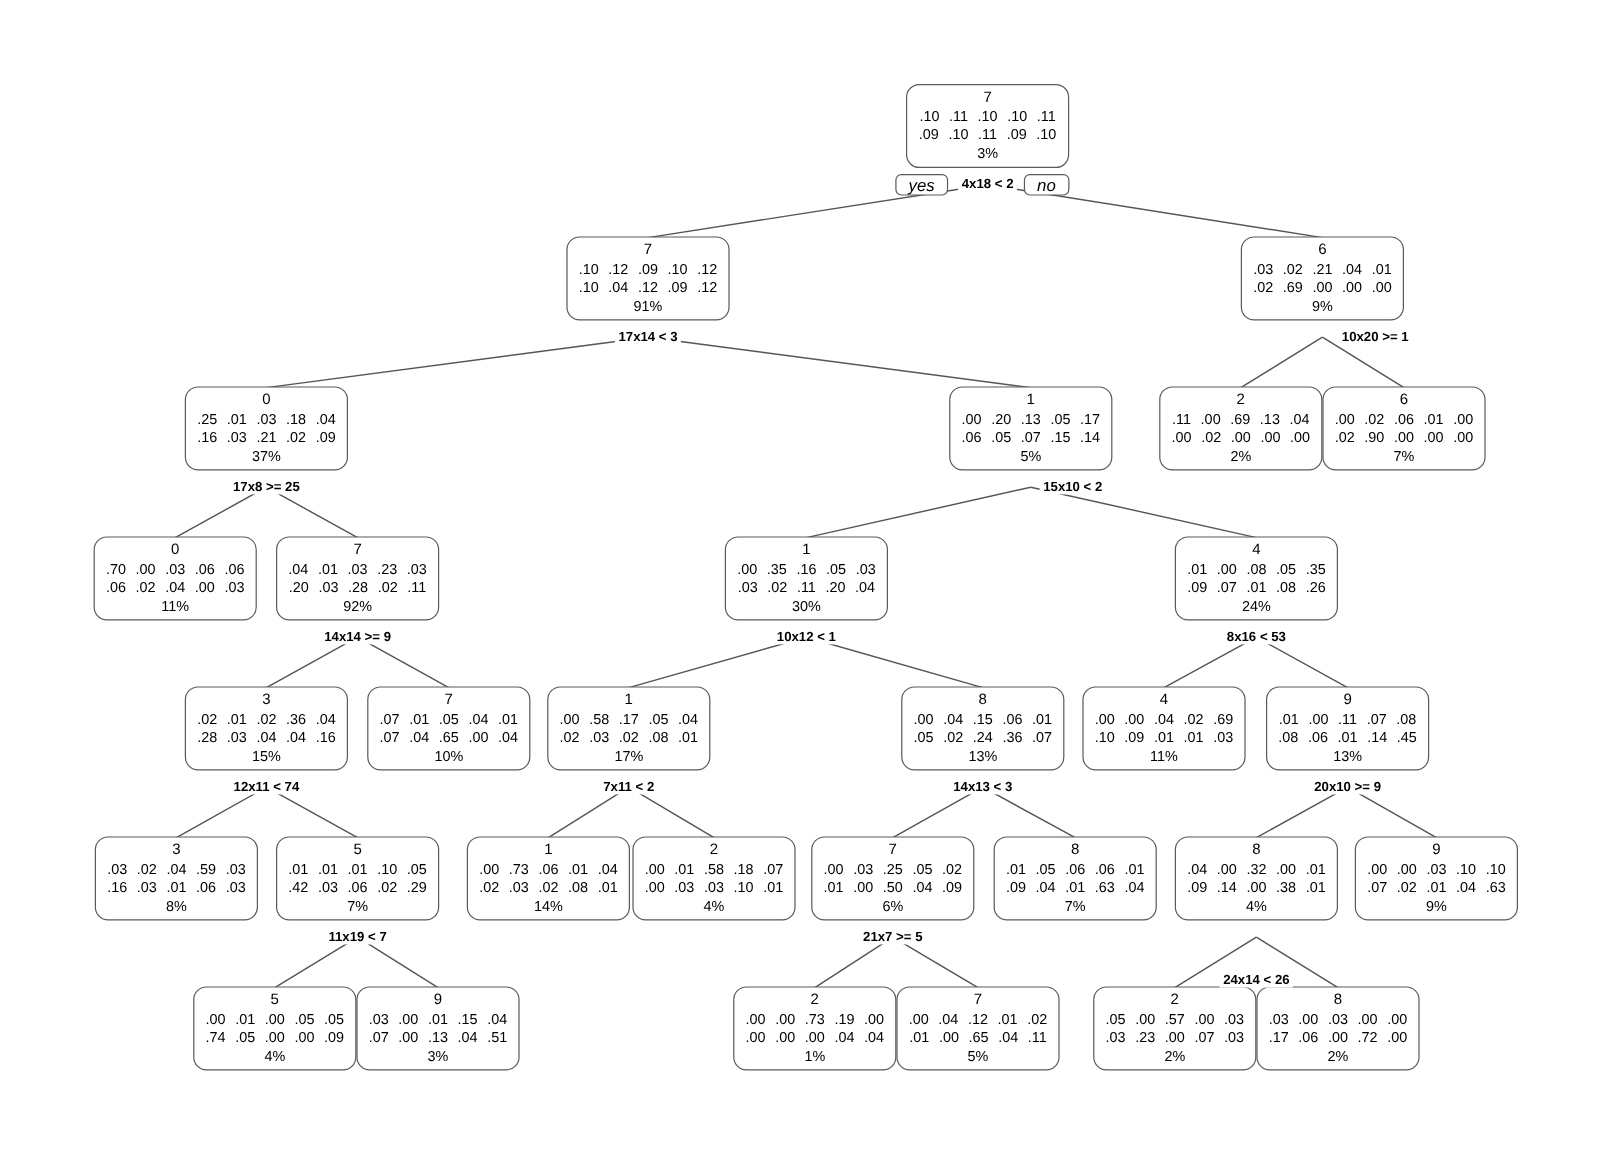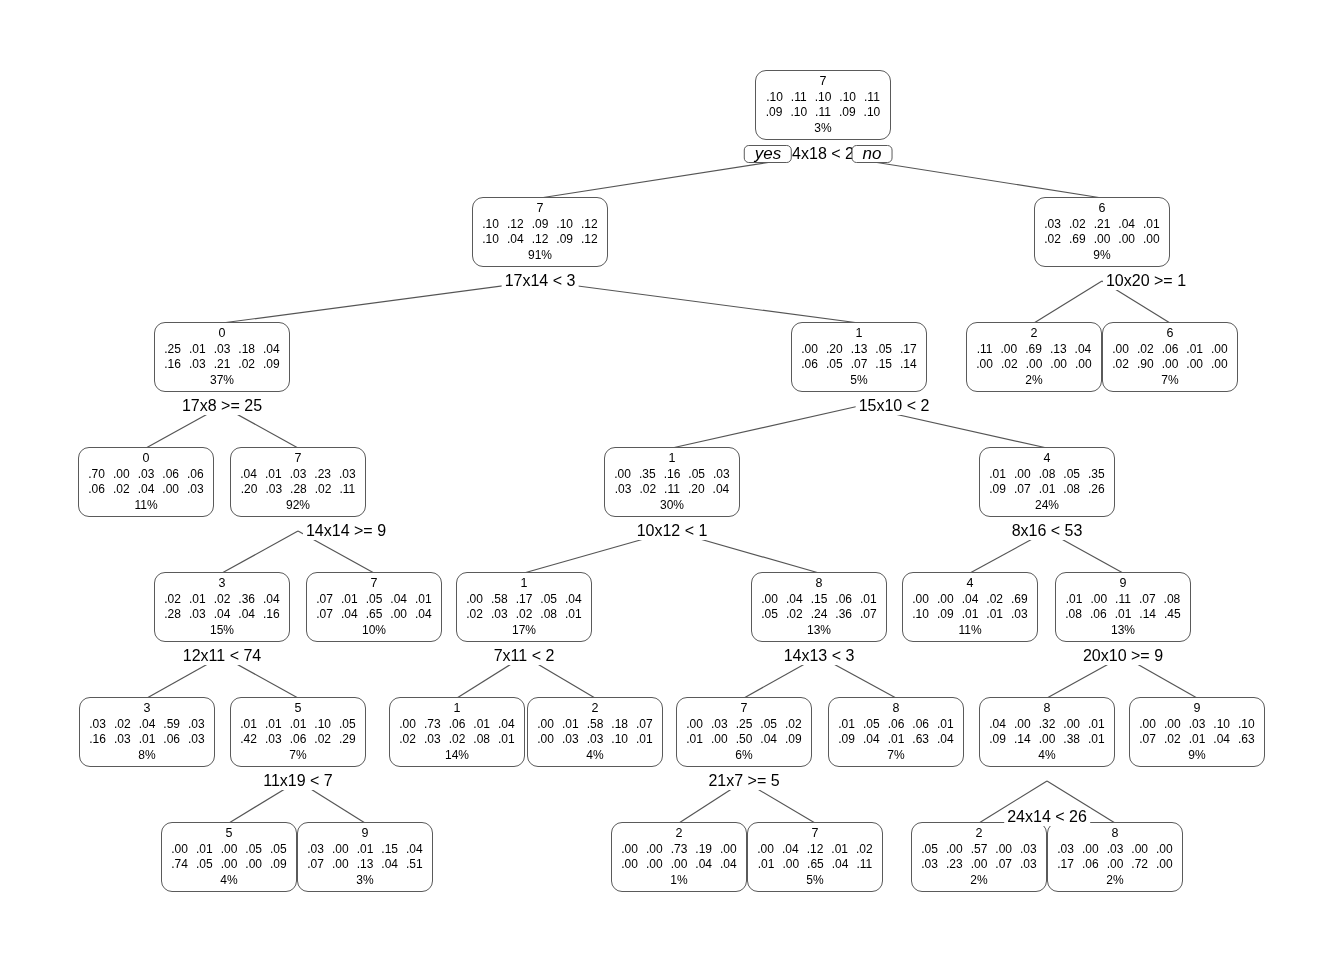--- a/index.html
+++ b/index.html
@@ -15,27 +15,27 @@
     position:absolute;width:136px;height:70px;box-sizing:border-box;
     border:1.4px solid #5a5a5a;border-radius:11px;background:#fff;
     display:flex;flex-direction:column;justify-content:center;align-items:center;
     font-size:12px;line-height:15.5px;
   }
   .node-label{font-size:12.5px;}
   .prob-row{display:flex;gap:8px;white-space:nowrap;}
   .node-pct{font-size:12px;}
   .split-label{
     position:absolute;transform:translate(-50%,-50%);
-    background:#fff;padding:0 3px;font-weight:normal;font-size:16px;
+    background:#fff;padding:0 3px;font-weight:bold;font-size:11px;
     white-space:nowrap;z-index:3;
   }
   .yn-box{
     position:absolute;transform:translate(-50%,-50%);
     border:1.4px solid #5a5a5a;border-radius:5px;background:#fff;
-    font-style:italic;font-size:17px;line-height:14px;padding:1px 10px;
+    font-style:italic;font-size:14px;line-height:14px;padding:1px 10px;
     z-index:3;
   }
 </style>
 </head>
 <body>
 
 <div id="canvas">
   <svg id="edges" width="1344" height="960">
       <line x1="823" y1="154" x2="540" y2="198" stroke="#555555" stroke-width="1.2"></line>
       <line x1="823" y1="154" x2="1102" y2="198" stroke="#555555" stroke-width="1.2"></line>
@@ -156,21 +156,21 @@
       </div>
     <div class="prob-row">
         <span>.20</span>
         <span>.03</span>
         <span>.28</span>
         <span>.02</span>
         <span>.11</span>
       </div>
     <div class="node-pct">92%</div>
   </div>
-    <div class="split-label" style="left: 298px; top: 531px; margin-left: 48px;">14x14 &gt;= 9</div>
+    <div class="split-label" style="left: 298px; top: 531px;">14x14 &gt;= 9</div>
     <div class="node" style="left: 154px; top: 572px;">
     <div class="node-label">3</div>
     <div class="prob-row">
         <span>.02</span>
         <span>.01</span>
         <span>.02</span>
         <span>.36</span>
         <span>.04</span>
       </div>
     <div class="prob-row">

